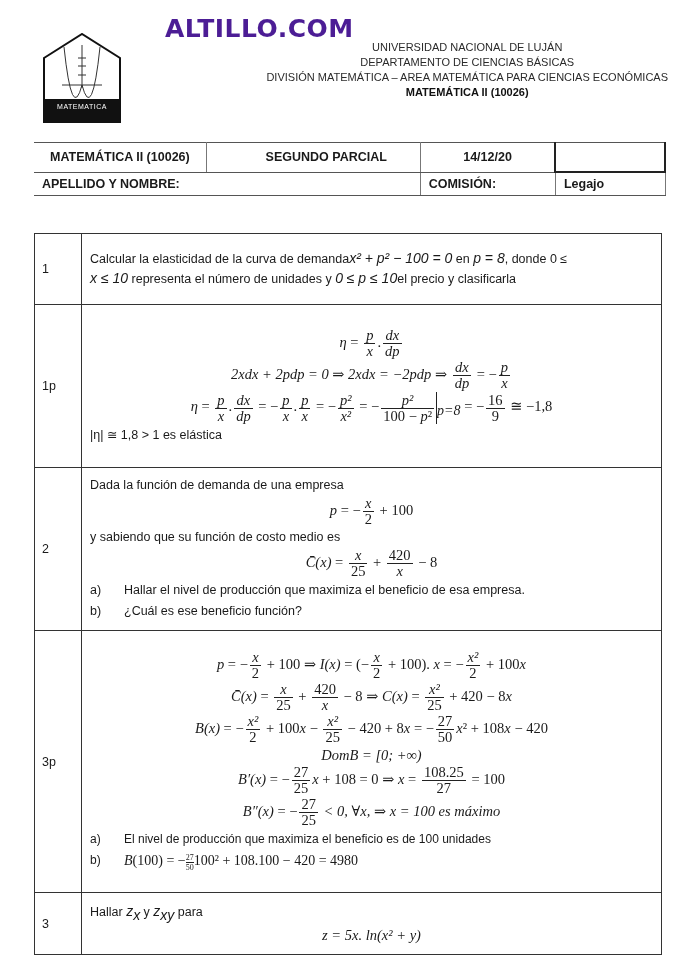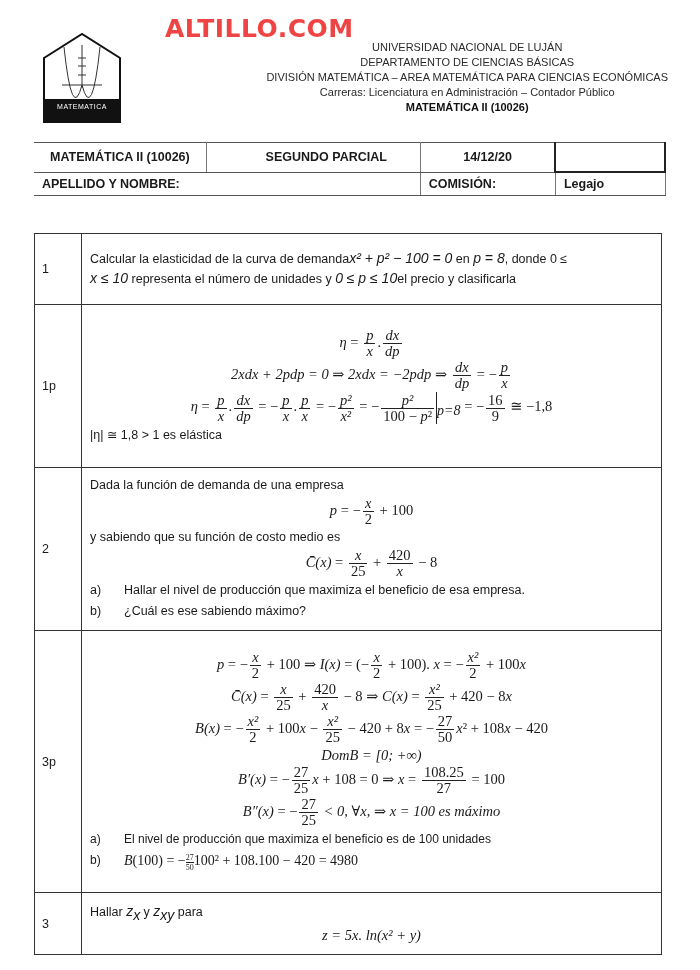--- a/index.html
+++ b/index.html
@@ -1,19 +1,19 @@
 <!DOCTYPE html>
 <html><head>
 <meta charset="utf-8">
 <style>
   html, body { margin: 0; padding: 0; background: #ffffff; }
   body { width: 700px; height: 970px; position: relative; overflow: hidden;
          font-family: "Liberation Sans", "DejaVu Sans", sans-serif; color: #1a1a1a; }
   .abs { position: absolute; }
-  .brand { left: 165px; top: 14px; font-size: 25px; font-weight: bold; color: #ef4444; letter-spacing: 0.5px;
+  .brand { left: 165px; top: 14px; font-size: 25px; font-weight: bold; color: #4c1d95; letter-spacing: 0.5px;
            font-family: "DejaVu Sans", sans-serif; }
   .logo { left: 42px; top: 33px; width: 80px; height: 90px; }
   .inst { right: 32px; top: 40px; text-align: center; font-size: 11px; line-height: 15px; color: #2a2a2a; }
   .inst .bold { font-weight: bold; color: #111; }
   .hdr { left: 34px; top: 142px; width: 632px; border-collapse: collapse; font-size: 12.5px; font-weight: bold; }
   .hdr td { border-bottom: 1px solid #555; border-right: 1px solid #777; height: 26px; padding: 0 8px; }
   .hdr tr:first-child td { border-top: 1px solid #555; height: 28px; text-align: center; }
   .hdr td.left { text-align: left; }
   .hdr td.legajo-box { border: 2px solid #222; }
   .hdr tr:nth-child(2) td { height: 22px; }
@@ -52,21 +52,20 @@
     <line x1="36" y1="33" x2="44" y2="33" stroke="#333"></line>
     <line x1="36" y1="42" x2="44" y2="42" stroke="#333"></line>
   </svg>
   <div class="abs" style="left:0; top:70px; width:80px; text-align:center; color:#fff; font-size:7px; letter-spacing:0.5px;">MATEMATICA</div>
 </div>
 
 <div class="abs inst">
   <div>UNIVERSIDAD NACIONAL DE LUJÁN</div>
   <div>DEPARTAMENTO DE CIENCIAS BÁSICAS</div>
   <div>DIVISIÓN MATEMÁTICA – AREA MATEMÁTICA PARA CIENCIAS ECONÓMICAS</div>
-  <div>Carreras: Licenciatura en Administración – Contador Público</div>
   <div class="bold">MATEMÁTICA II (10026)</div>
 </div>
 
 <table class="abs hdr">
   <tbody>
       <tr>
     <td style="width:162px;">MATEMÁTICA II (10026)</td>
     <td style="width:180px;padding-left:34px;">SEGUNDO PARCIAL</td>
     <td style="width:122px;">14/12/20</td>
     <td class="legajo-box" style="width:96px;"></td>
@@ -122,21 +121,21 @@
       <div>y sabiendo que su función de costo medio es</div>
       <div class="eq">
         <span class="it">C̄(x)</span> = <span class="frac"><span class="n">x</span><span class="up">25</span></span> + <span class="frac"><span class="n up">420</span><span>x</span></span> − 8
       </div>
       <div class="item">
         <span class="lbl">a)</span>
             <span>Hallar el nivel de producción que maximiza el beneficio de esa empresa.</span>
       </div>
       <div class="item">
         <span class="lbl">b)</span>
-            <span>¿Cuál es ese sabiendo máximo?</span>
+            <span>¿Cuál es ese beneficio función?</span>
       </div>
     </td>
   </tr>
 
   <tr style="height:262px;">
     <td class="num">3p</td>
     <td class="body">
       <div class="eq">
         <span class="it">p</span> = −<span class="frac"><span class="n">x</span><span class="up">2</span></span> + 100 ⇒ <span class="it">I(x)</span> = (−<span class="frac"><span class="n">x</span><span class="up">2</span></span> + 100). <span class="it">x</span> = −<span class="frac"><span class="n">x²</span><span class="up">2</span></span> + 100<span class="it">x</span>
       </div>

